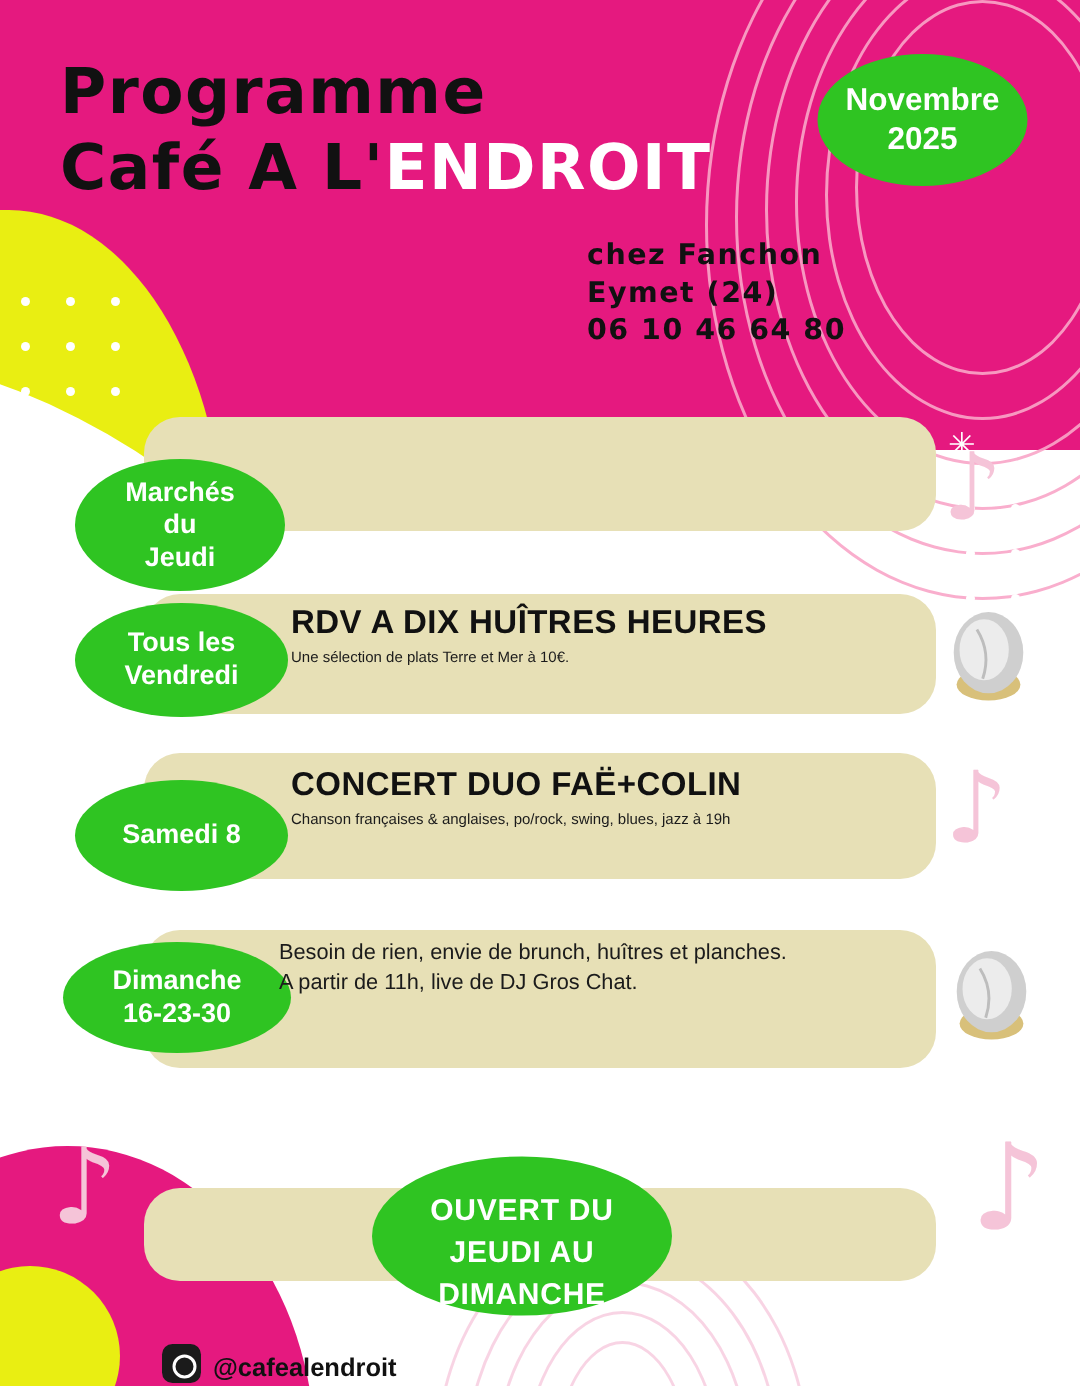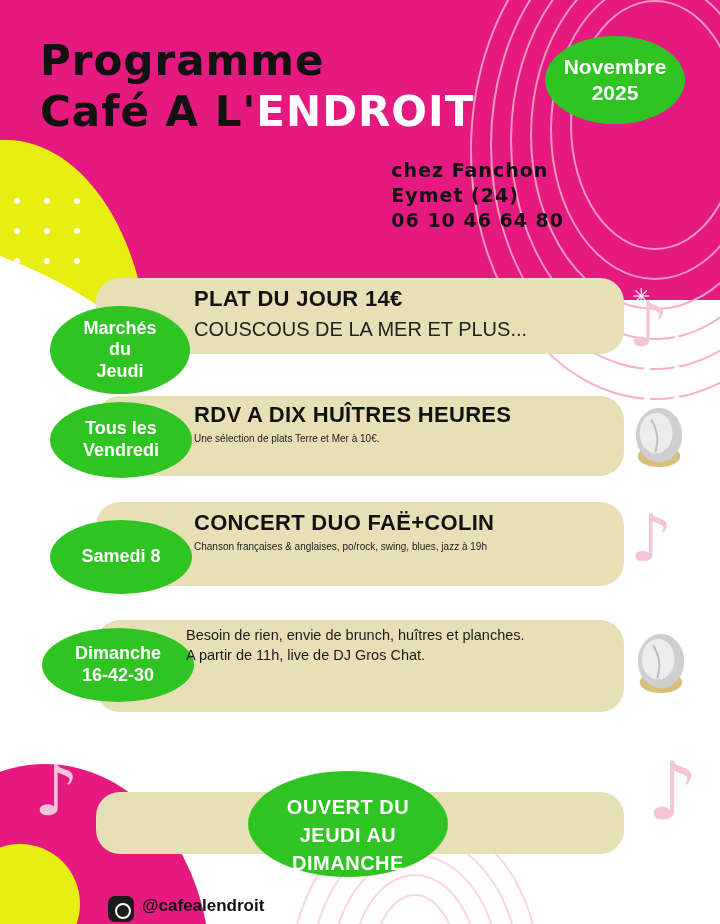--- a/index.html
+++ b/index.html
@@ -257,21 +257,21 @@
     line-height: 1.4;
     letter-spacing: .5px;
   }
 
   .insta {
     position: absolute;
     z-index: 12;
     left: 108px;
     bottom: 2px;
     display: flex;
-    align-items: flex-start;
+    align-items: flex-end;
     gap: 8px;
   }
   .insta-icon {
     width: 26px; height: 26px;
     border-radius: 7px;
     background: #1b1b1b;
     position: relative;
   }
   .insta-icon::after {
     content: "";
@@ -365,24 +365,20 @@
 
 <div class="rows">
 
   <div class="row row1">
     <div class="pill"></div>
     <div class="badge b1">
       <span>Marchés</span>
       <span>du</span>
       <span>Jeudi</span>
     </div>
-    <div class="content">
-      <p class="ev-title">PLAT DU JOUR 14€</p>
-      <p class="ev-desc">COUSCOUS DE LA MER ET PLUS...</p>
-    </div>
     <div class="note" style="right:52px;top:22px;font-size:62px;">♪</div>
   </div>
 
   <div class="row row2">
     <div class="pill" style="top:10px;height:80px;"></div>
     <div class="badge b2">
       <span>Tous les</span>
       <span>Vendredi</span>
     </div>
     <div class="content" style="top:16px;">
@@ -406,21 +402,21 @@
       <p class="ev-title">CONCERT DUO FAË+COLIN</p>
       <p class="ev-desc small">Chanson françaises &amp; anglaises, po/rock, swing, blues, jazz à 19h</p>
     </div>
     <div class="note" style="right:48px;top:6px;font-size:66px;">♪</div>
   </div>
 
   <div class="row row4">
     <div class="pill t4" style="top:6px;height:92px;"></div>
     <div class="badge b4" style="left:42px;">
       <span>Dimanche</span>
-      <span>16-42-30</span>
+      <span>16-23-30</span>
     </div>
     <div class="content" style="top:12px;width:400px;">
       <p class="ev-desc" style="white-space:pre-line;">Besoin de rien, envie de brunch, huîtres et planches.
 A partir de 11h, live de DJ Gros Chat.</p>
     </div>
     <svg class="oyster" style="right:30px;top:18px;" viewBox="0 0 60 66">
       <ellipse cx="30" cy="52" rx="22" ry="11" fill="#d8c07a"></ellipse>
       <ellipse cx="30" cy="30" rx="24" ry="28" fill="#cfcfcf"></ellipse>
       <ellipse cx="27" cy="28" rx="17" ry="21" fill="#ececec"></ellipse>
       <path d="M22 14 q10 16 4 34" stroke="#bdbdbd" stroke-width="2" fill="none"></path>

